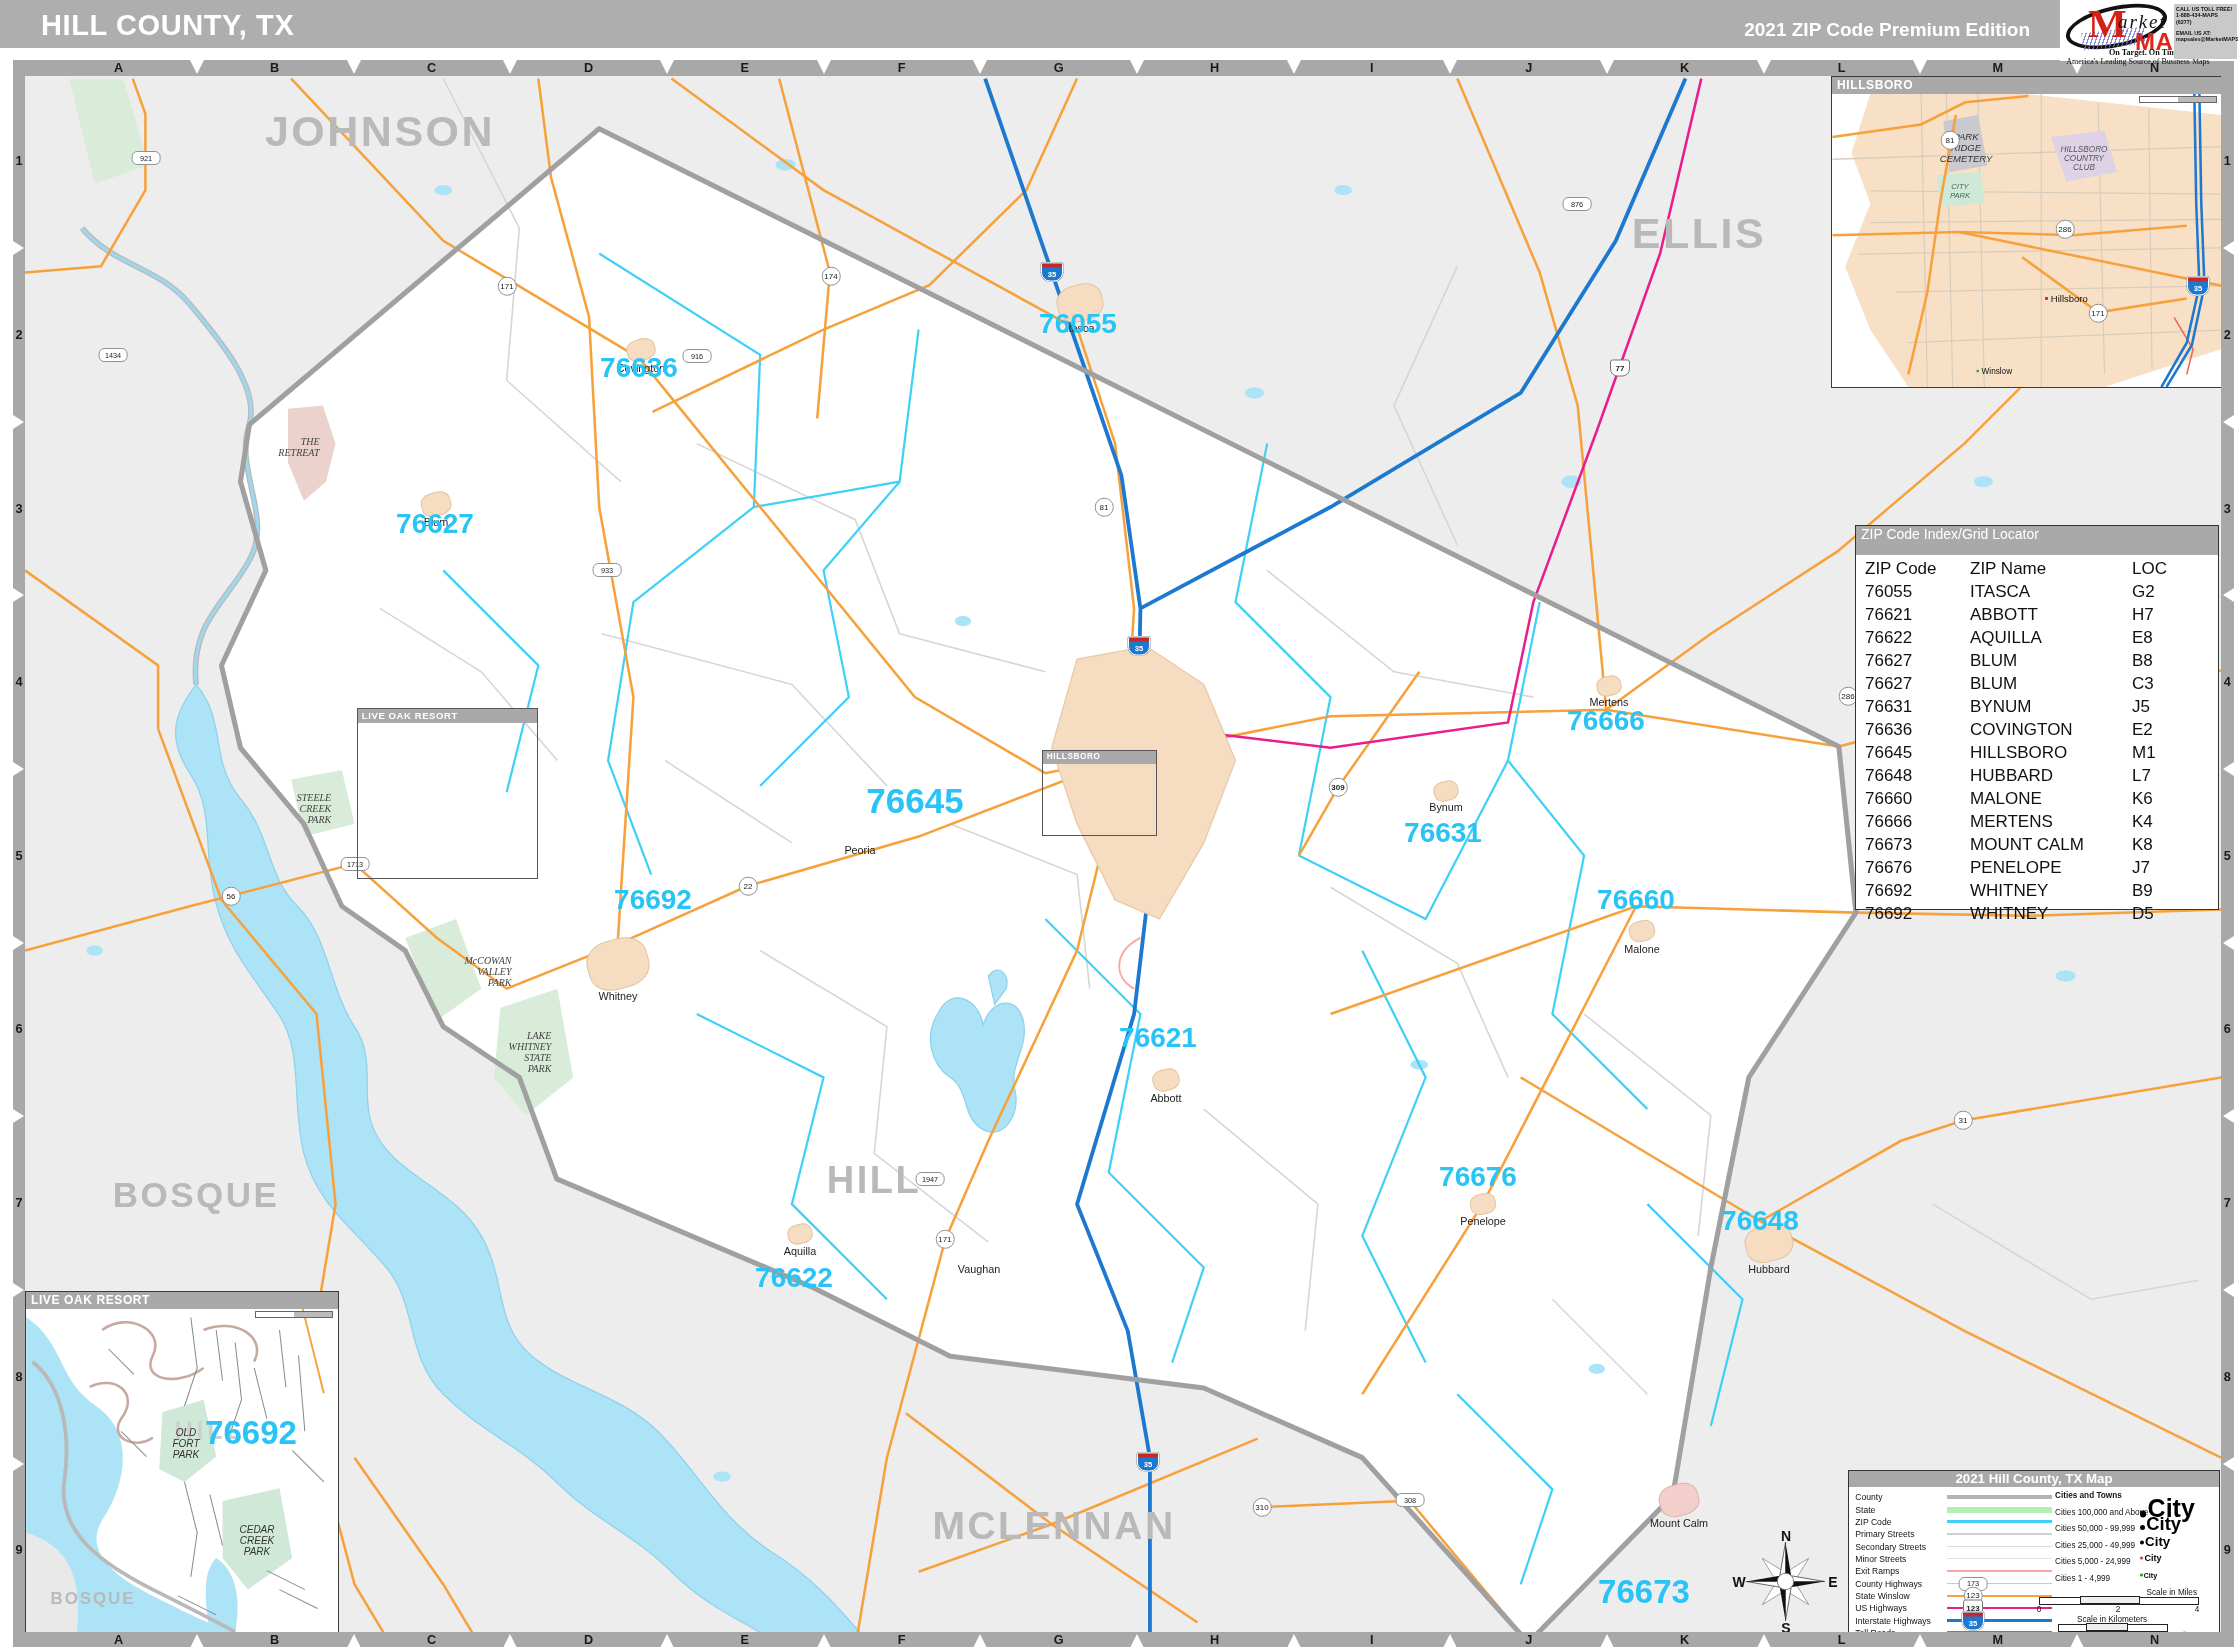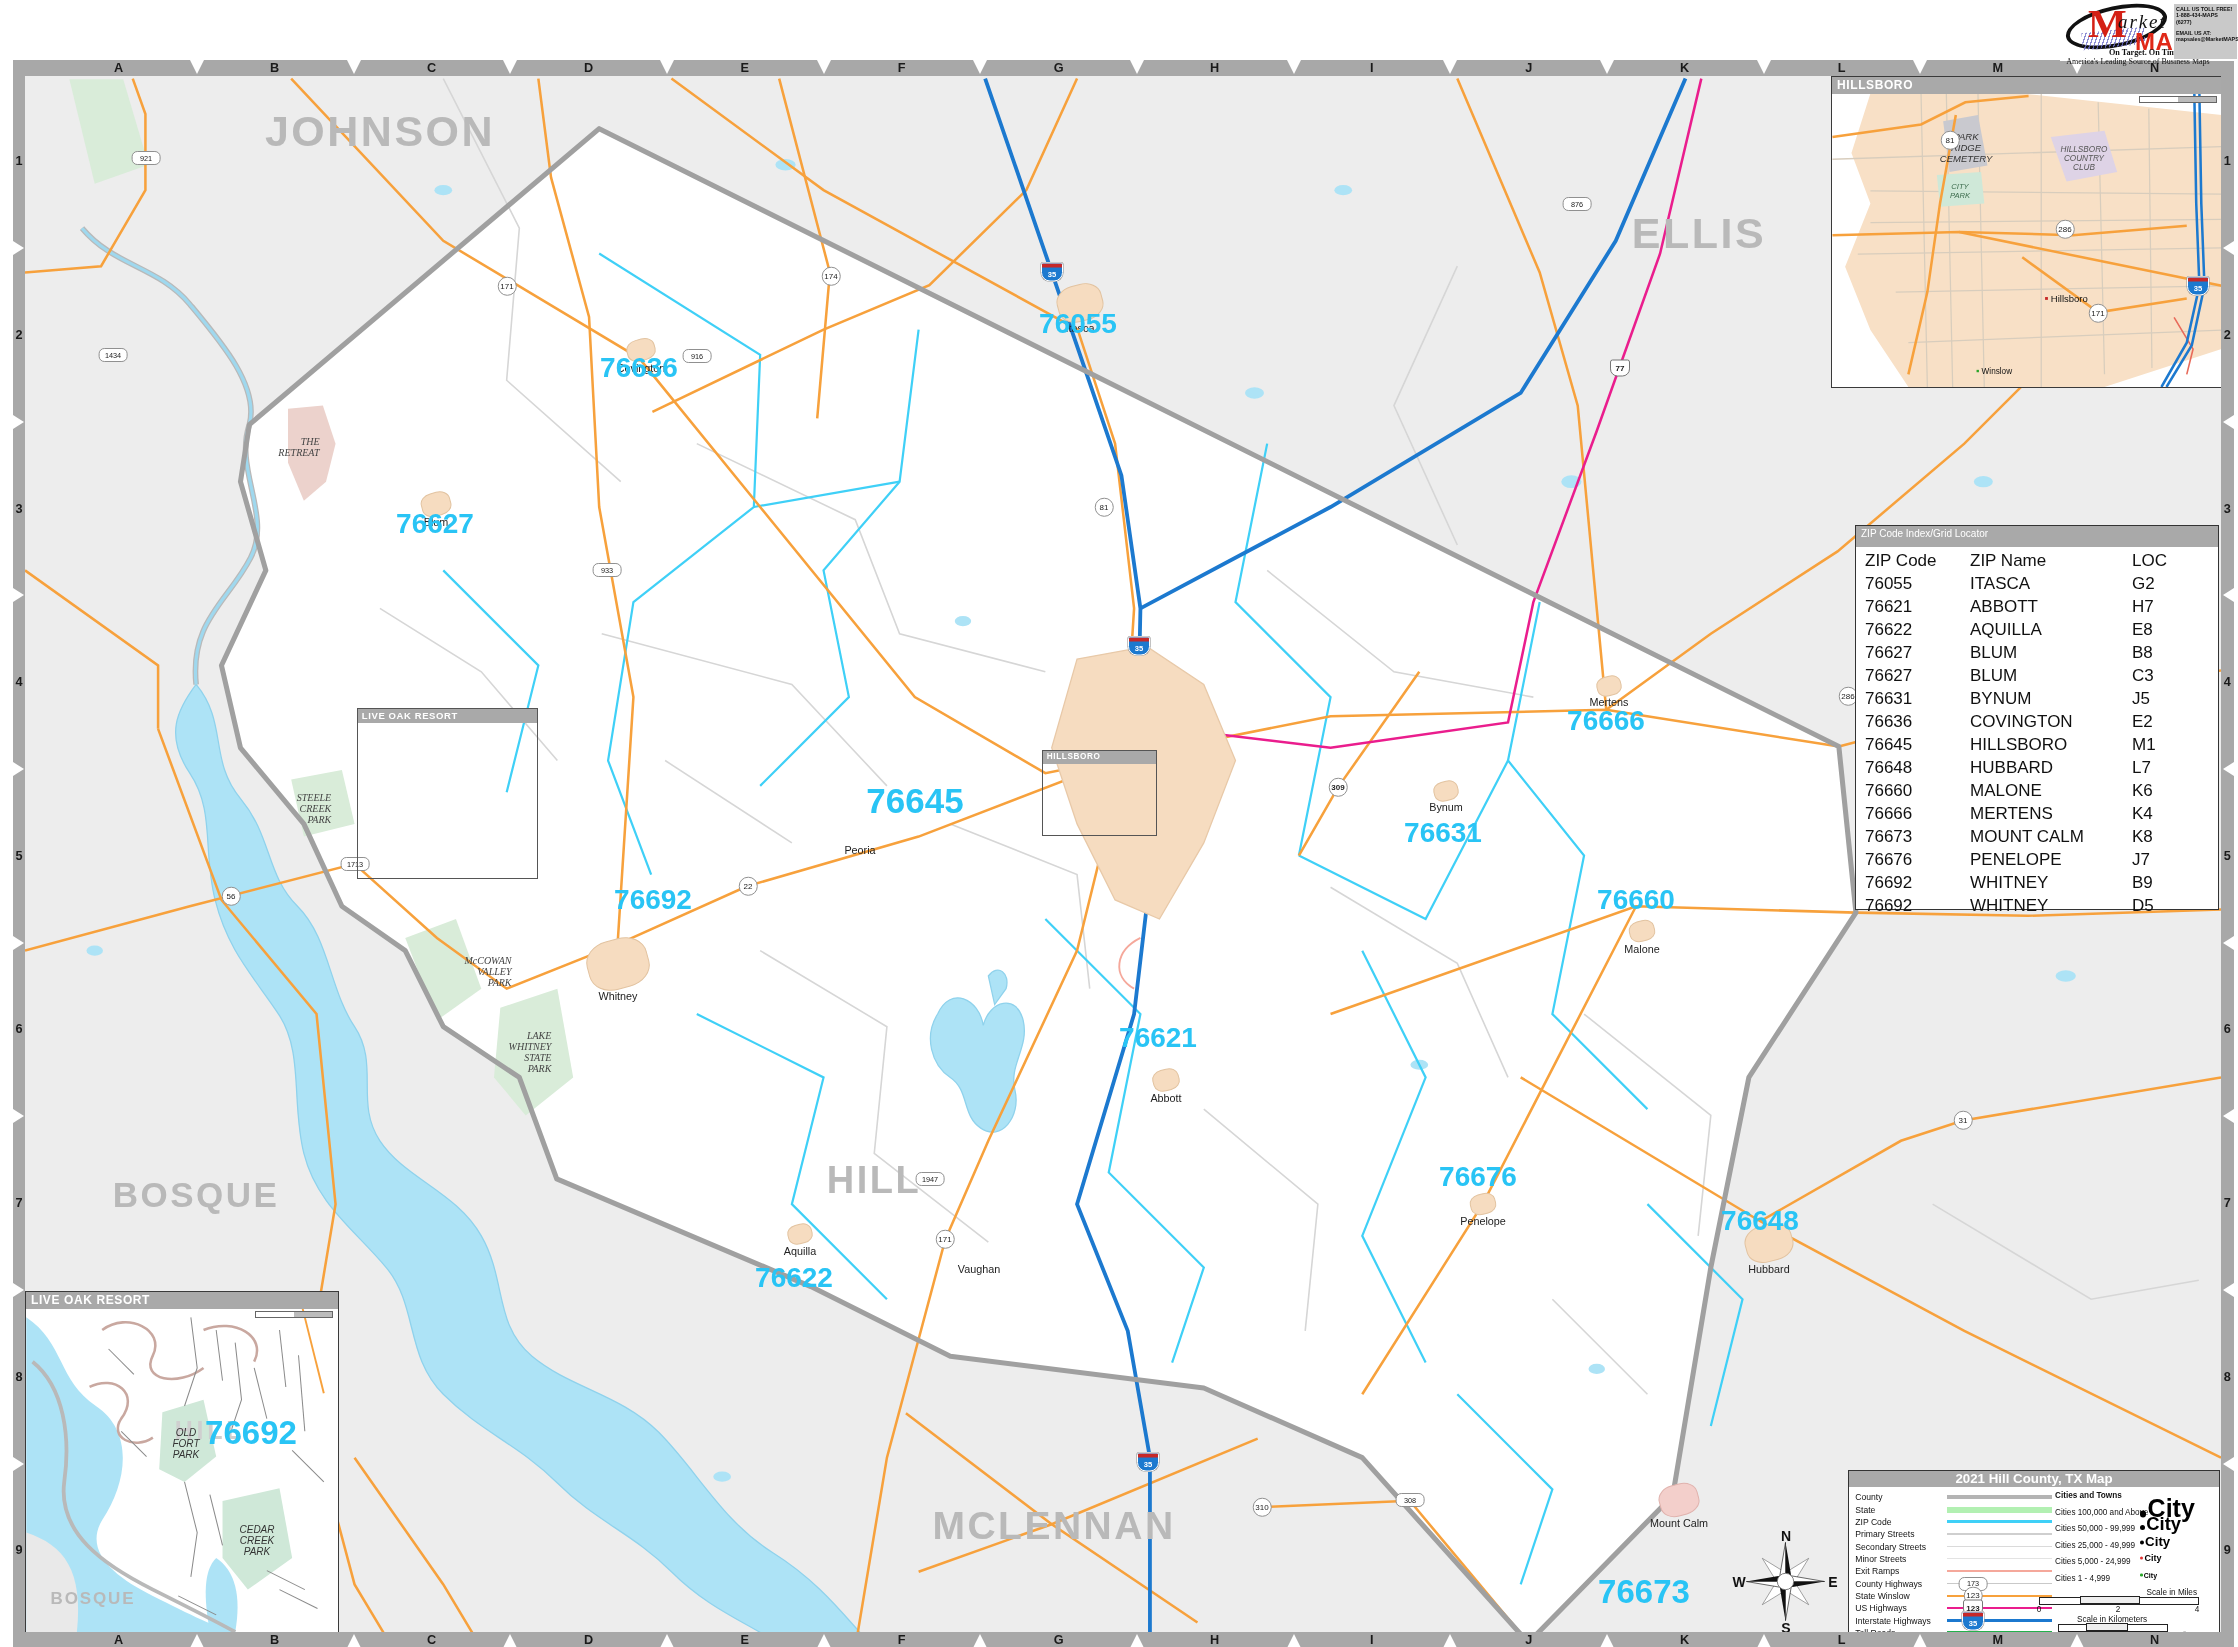--- a/index.html
+++ b/index.html
@@ -49,21 +49,21 @@
   .framebox{position:absolute;border:1.3px solid #555;z-index:10;}
   .framebox .bar{position:absolute;left:0;top:0;width:100%;height:14px;background:#a9a9a9;color:#fff;font-size:9.5px;font-weight:bold;letter-spacing:0.6px;padding-left:3.8px;box-sizing:border-box;line-height:14px;}
   
   .inset{position:absolute;border:1.6px solid #3a3a3a;background:#fff;z-index:30;overflow:hidden;}
   .inset .bar{position:absolute;left:0;top:0;width:100%;height:16.5px;background:#a9a9a9;color:#fff;font-size:12px;font-weight:bold;letter-spacing:0.6px;padding-left:5px;line-height:16.5px;box-sizing:border-box;z-index:5;}
   .inset svg{position:absolute;left:0;top:0;}
   .ins-label{position:absolute;transform:translate(-50%,-50%);white-space:pre-line;text-align:center;z-index:6;}
   .scalebar-mini{position:absolute;right:5px;top:19px;width:76px;height:5px;border:0.6px solid #666;background:linear-gradient(90deg,#fff 0 50%,#bbb 50% 100%);z-index:6;}
   
   #ziptable{position:absolute;left:1855px;top:525px;width:362px;height:383px;border:1.3px solid #333;background:#fff;z-index:30;}
-  #ziptable .bar{height:21px;background:#a9a9a9;color:#fff;font-size:10px;padding-left:5px;line-height:16.5px;}
+  #ziptable .bar{height:29px;background:#a9a9a9;color:#fff;font-size:14px;padding-left:5px;line-height:16.5px;}
   #ziptable .grid{display:grid;grid-template-columns:105px 162px 70px;padding:2.5px 0 0 9px;}
   #ziptable .grid div{font-size:17px;color:#111;height:23px;line-height:21.5px;}
   
   #legend{position:absolute;left:1848px;top:1470px;width:370px;height:168px;border:1.3px solid #333;background:#fff;z-index:30;}
   #legend .bar{height:16px;background:#a9a9a9;color:#fff;font-size:13.3px;text-align:center;line-height:16px;font-weight:bold;}
   .legrow{position:absolute;height:11.4px;}
   .legrow .lab{position:absolute;left:6.3px;top:1.3px;font-size:8.6px;color:#111;white-space:nowrap;}
   .legrow .line{position:absolute;left:98px;top:5px;width:105px;}
   .cityrow{position:absolute;left:190px;}
   .cityrow .lab{position:absolute;left:0;top:0;font-size:8.2px;color:#111;white-space:nowrap;margin-left:16px;}
@@ -78,20 +78,24 @@
   
   #compass{position:absolute;left:1786px;top:1582px;width:0;height:0;z-index:25;}
   #compass svg{position:absolute;left:-51px;top:-51px;}
   #compass .pt{position:absolute;font-size:14px;font-weight:bold;color:#111;transform:translate(-50%,-50%);}
 </style>
 </head>
 <body>
 
 <div id="page">
 
+  <div id="titlebar">
+    <div class="maintitle">HILL COUNTY, TX</div>
+    <div class="edition">2021 ZIP Code Premium Edition</div>
+  </div>
   <div id="logo">
     <div class="swoosh"></div>
     <div class="scribble"></div>
     <div class="bigm">M</div>
     <div class="market">arket</div>
     <div class="maps">MAPS</div>
     <div class="tagline">On Target.  On Time.</div>
     <div class="subline">America's Leading Source of Business Maps</div>
     <div class="contact">
       <div>CALL US TOLL FREE!</div>

